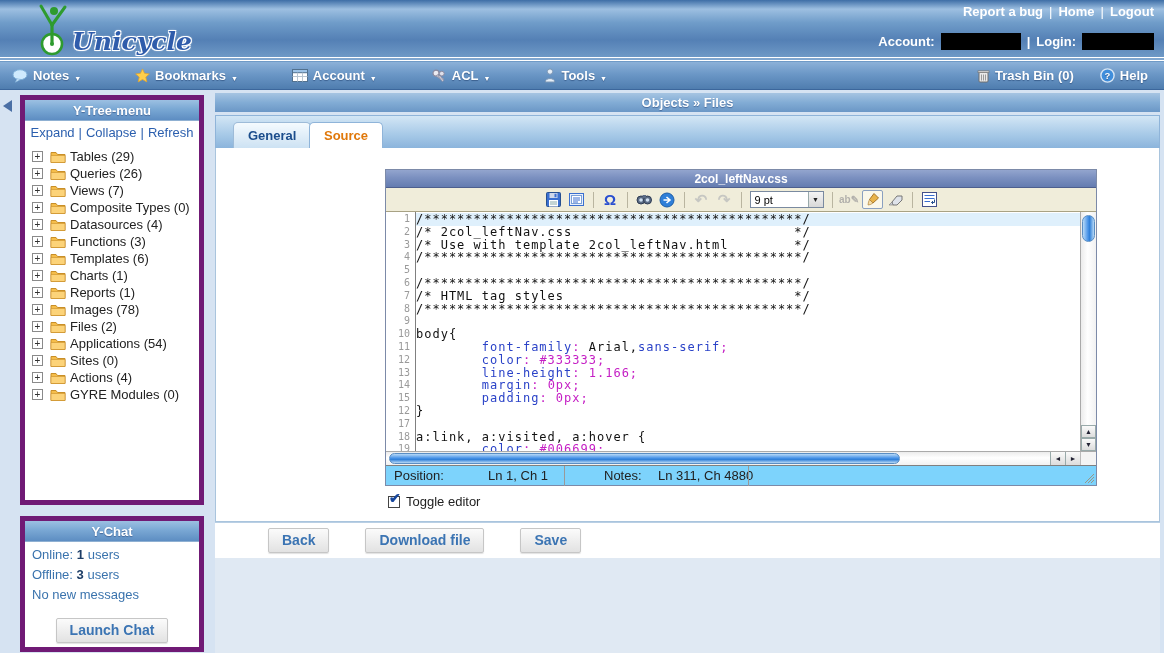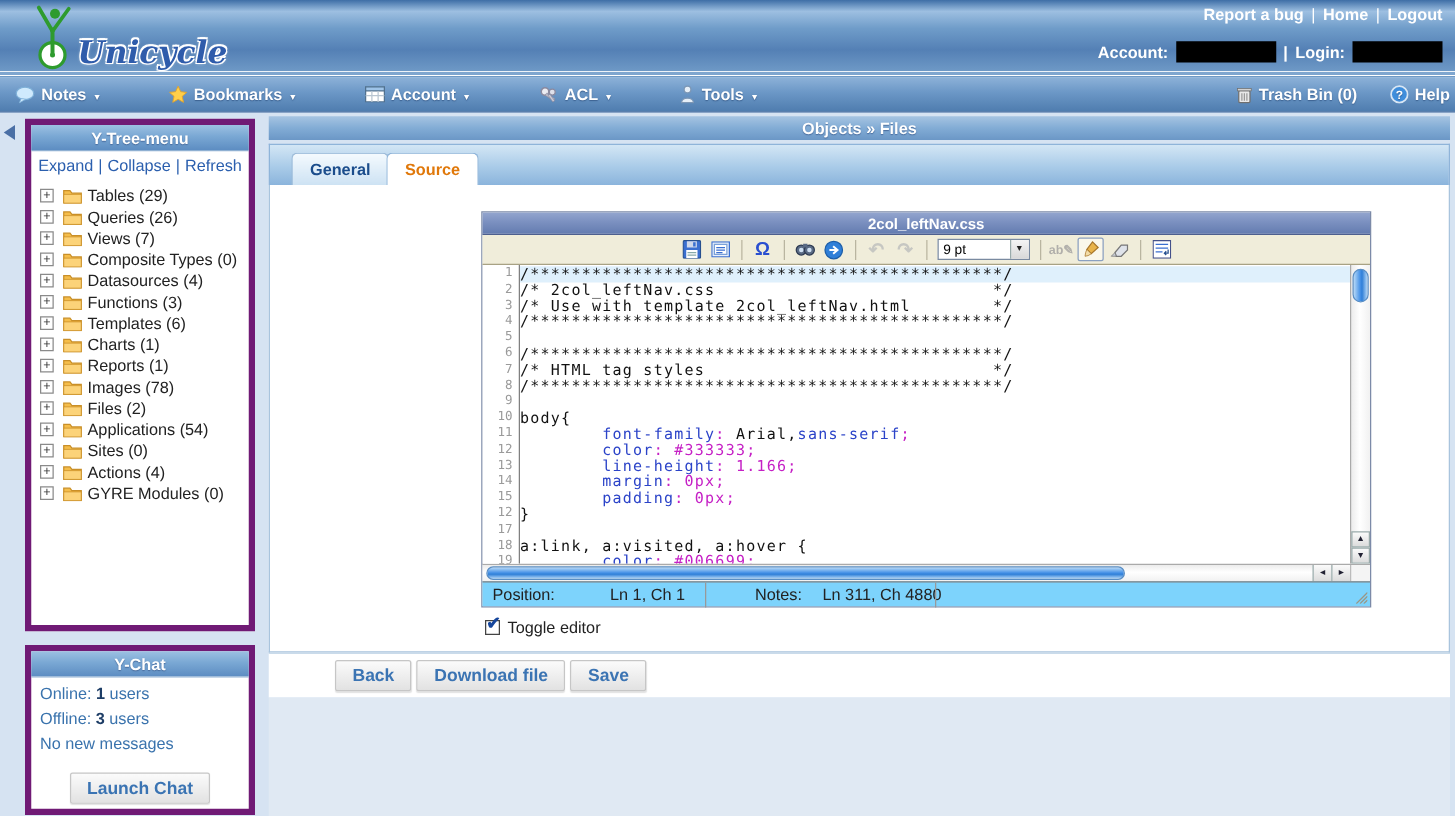--- a/index.html
+++ b/index.html
@@ -2,41 +2,41 @@
 <html><head>
 <meta charset="utf-8">
 <style>
   * { margin:0; padding:0; box-sizing:border-box; }
   html,body { width:1164px; height:653px; overflow:hidden; }
   body { font-family:"Liberation Sans", sans-serif; background:#d6e3f2; position:relative; }
 
   
   .header { position:absolute; left:0; top:0; width:1164px; height:57px;
     background:linear-gradient(180deg,#3e6ea6 0%,#9dbfe1 16%,#6f9cc9 40%,#5480b5 70%,#6e99c6 100%); }
-  .brand { position:absolute; left:22px; top:1px; width:130px; height:56px; }
+  .brand { position:absolute; left:32px; top:1px; width:130px; height:56px; }
   .brand-text { position:absolute; left:40px; top:26px; font-family:"DejaVu Serif", serif;
     font-style:italic; font-weight:bold; font-size:25px; color:#2f5cab;
     text-shadow:-1px -1px 0 #fff,1px -1px 0 #fff,-1px 1px 0 #fff,1px 1px 0 #fff,0 0 3px #fff; }
   .top-links { position:absolute; right:10px; top:4px; font-size:13px; color:#fff; font-weight:bold; }
   .top-links span { cursor:pointer; }
   .top-links .sep { margin:0 6px; font-weight:normal; }
   .account-row { position:absolute; right:10px; top:33px; font-size:13px; color:#fff; font-weight:bold;
     display:flex; align-items:center; gap:6px; }
   .redacted { width:80px; height:17px; background:#000; display:inline-block; }
 
   .header-sep { position:absolute; left:0; top:57px; width:1164px; height:5px;
     background:linear-gradient(180deg,#fff 0 1px,#7fa6cf 1px 3px,#fff 3px 4px,#6f9ac6 4px 5px); }
 
   
   .navbar { position:absolute; left:0; top:62px; width:1164px; height:28px;
     background:linear-gradient(180deg,#8cb1d8 0%,#6b97c6 45%,#4f7daf 100%);
     border-bottom:1px solid #3c679c; display:flex; align-items:center; color:#fff;
     font-size:13px; font-weight:bold; text-shadow:0 1px 1px #3a5f8e; }
   .nav-item { display:flex; align-items:center; gap:5px; margin-left:12px; margin-right:42px; cursor:pointer; }
-  .nav-right { margin-left:auto; display:flex; align-items:center; gap:26px; padding-right:4px; }
+  .nav-right { margin-left:auto; display:flex; align-items:center; gap:26px; padding-right:16px; }
   .nav-right .nav-item { margin:0; }
   .caret { font-size:7px; position:relative; top:3px; }
 
   
   .collapse-arrow { position:absolute; left:3px; top:100px; width:0; height:0;
     border-top:6px solid transparent; border-bottom:6px solid transparent;
     border-right:9px solid #4a6fa5; cursor:pointer; }
   .panel { position:absolute; background:#fff; border:5px solid #701a75; }
   .panel-head { height:21px; background:linear-gradient(180deg,#9cc0e2 0%,#7aa8d4 45%,#5d8dc2 100%);
     color:#fff; font-weight:bold; font-size:13px; text-align:center; line-height:21px;
@@ -70,21 +70,21 @@
   .tabstrip { margin:3px 2px 0 2px; height:33px; position:relative;
     background:linear-gradient(180deg,#d3e6f5 0%,#a9cbe8 55%,#8bb4dc 100%);
     border:1px solid #8fb4d9; border-bottom:none; }
   .tab { position:absolute; bottom:0; height:26px; padding:0 14px; font-size:13px; font-weight:bold;
     line-height:26px; border:1px solid #9dbbd8; border-bottom:none; border-radius:5px 5px 0 0; cursor:pointer; }
   .tab.inactive { left:17px; background:linear-gradient(180deg,#f4fafe,#cde2f3); color:#1b4d8c; }
   .tab.active { left:93px; background:#fff; color:#e0780a; border-color:#8fb4d9; }
   .content { margin:0 2px; background:#fff; border:1px solid #a9c4dd; border-top:none;
     height:374px; position:relative; }
   .btn-row { margin:0 2px; background:#fff; height:36px; border-top:1px solid #b9cfe4;
-    display:flex; align-items:center; gap:4px; padding-left:53px; }
+    display:flex; align-items:center; gap:36px; padding-left:53px; }
   .bottom-fill { margin:0 2px; height:113px; background:#e0e9f3; }
 
   
   .editor { position:absolute; left:169px; top:21px; width:712px; border:1px solid #7c8aa8; background:#fff; }
   .ed-title { height:18px; background:linear-gradient(180deg,#93a5ce 0%,#7b90c0 45%,#647cb0 100%);
     border-bottom:1px solid #4d5f8e; color:#fff; font-weight:bold; font-size:12px;
     text-align:center; line-height:18px; }
   .ed-toolbar { height:24px; background:#f0edda; border-bottom:1px solid #a8a284;
     display:flex; align-items:center; justify-content:center; gap:2px; }
   .tb-btn { width:21px; height:19px; display:flex; align-items:center; justify-content:center; cursor:pointer; }

